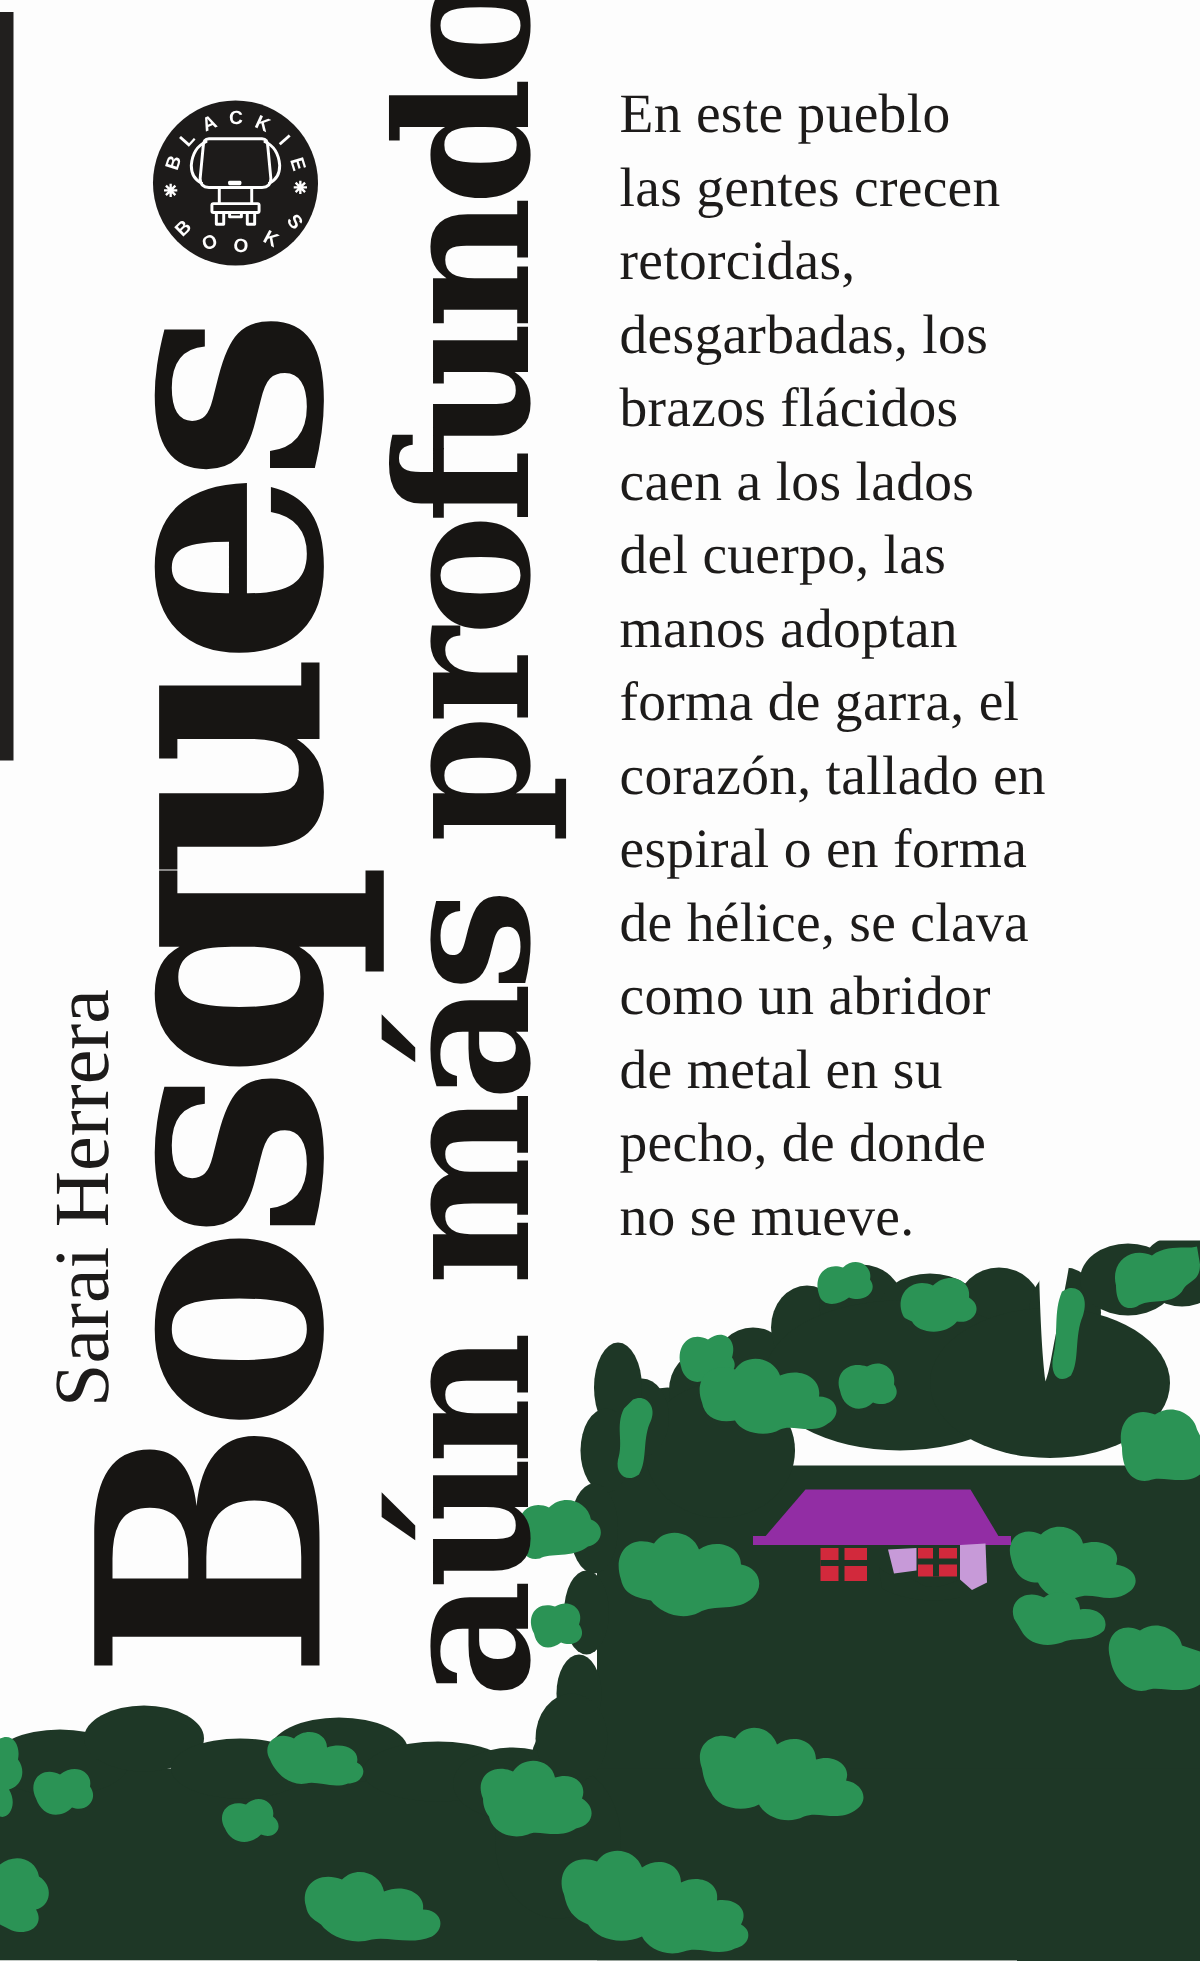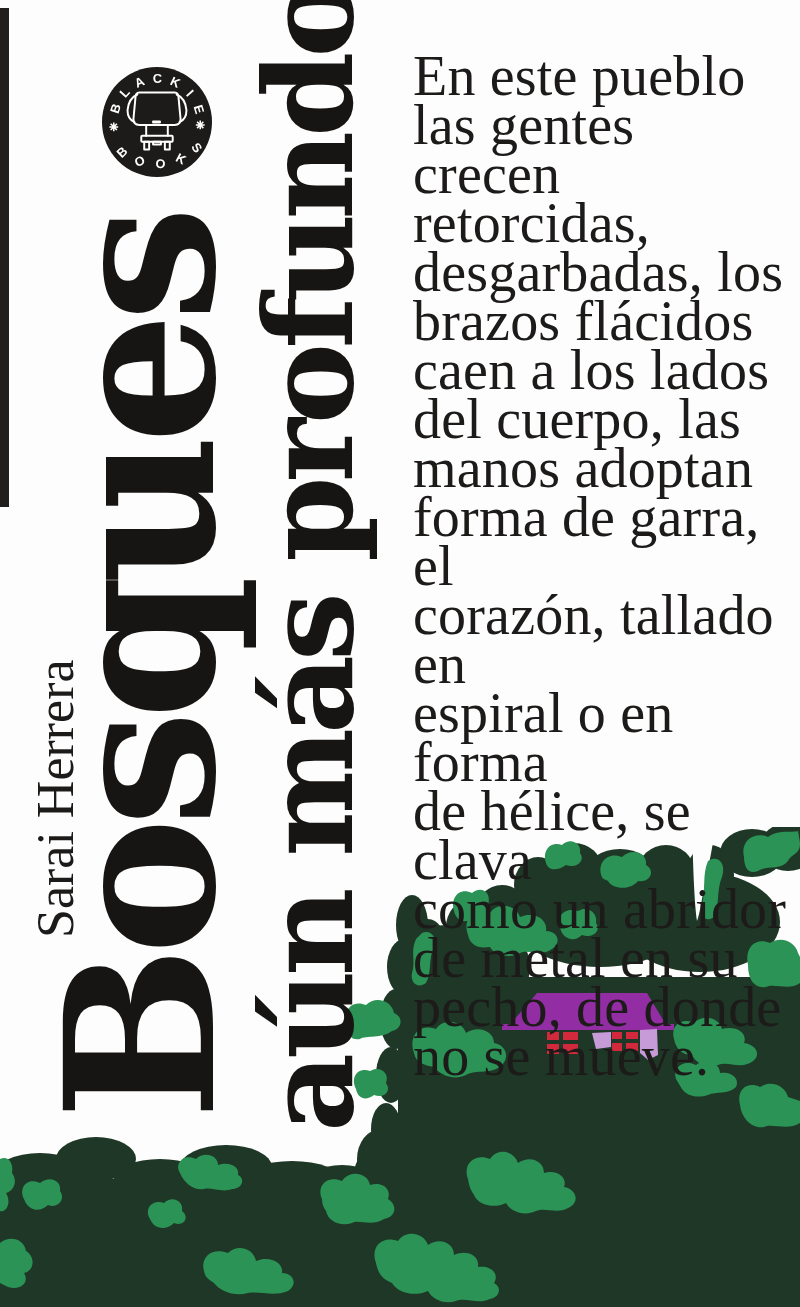--- a/index.html
+++ b/index.html
@@ -21,21 +21,21 @@
     font-size:122px;line-height:122px;letter-spacing:-6px;
   }
   .author{
     left:30px;top:938px;color:#1d1b1a;
     font-family:"Liberation Serif",serif;font-weight:normal;
     font-size:52px;line-height:52px;letter-spacing:0px;
   }
   .blurb{
     position:absolute;left:413px;top:52px;width:382px;
     color:#1d1b1a;font-family:"Liberation Serif",serif;
-    font-size:56px;line-height:49px;letter-spacing:0.2px;
+    font-size:37px;line-height:49px;letter-spacing:0.2px;
     white-space:pre-line;
   }
   .logo-svg{position:absolute;left:101px;top:66px;width:112px;height:112px;display:block;}
   .forest-svg{position:absolute;left:0;top:827px;width:800px;height:480px;display:block;}
   .logo-letter{
     font-family:"Liberation Sans",sans-serif;font-size:13px;font-weight:bold;fill:#ffffff;
   }
 </style>
 </head>
 <body>

